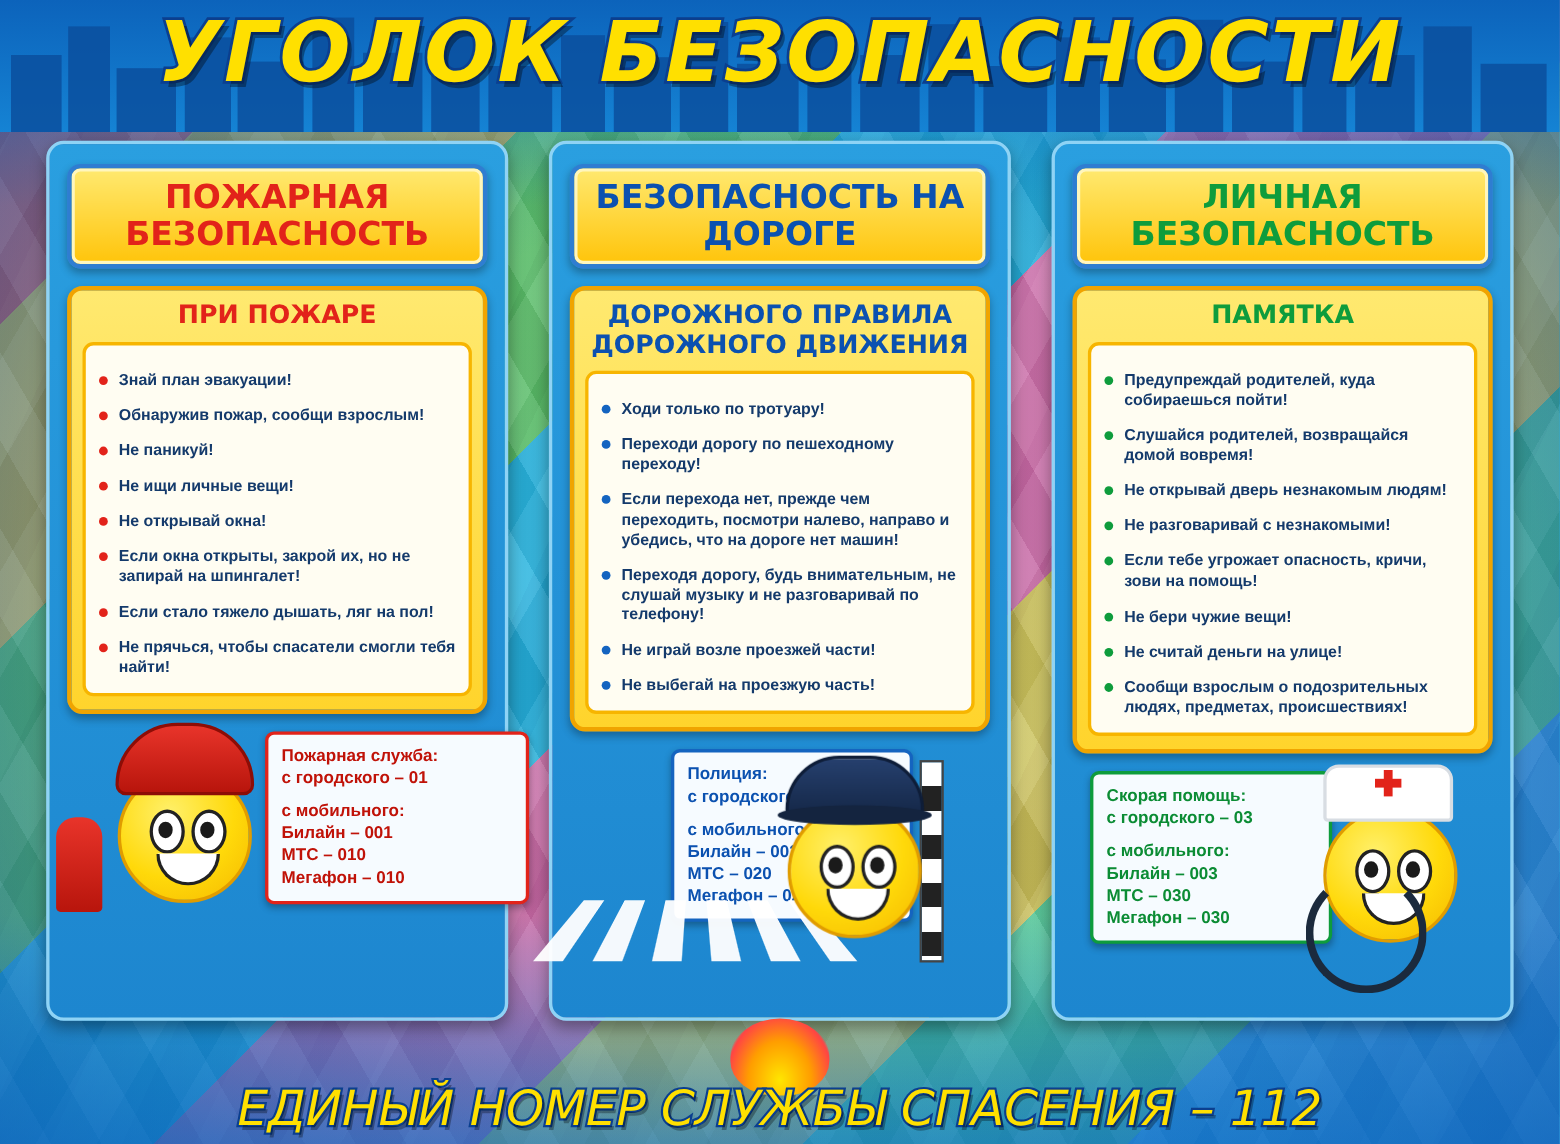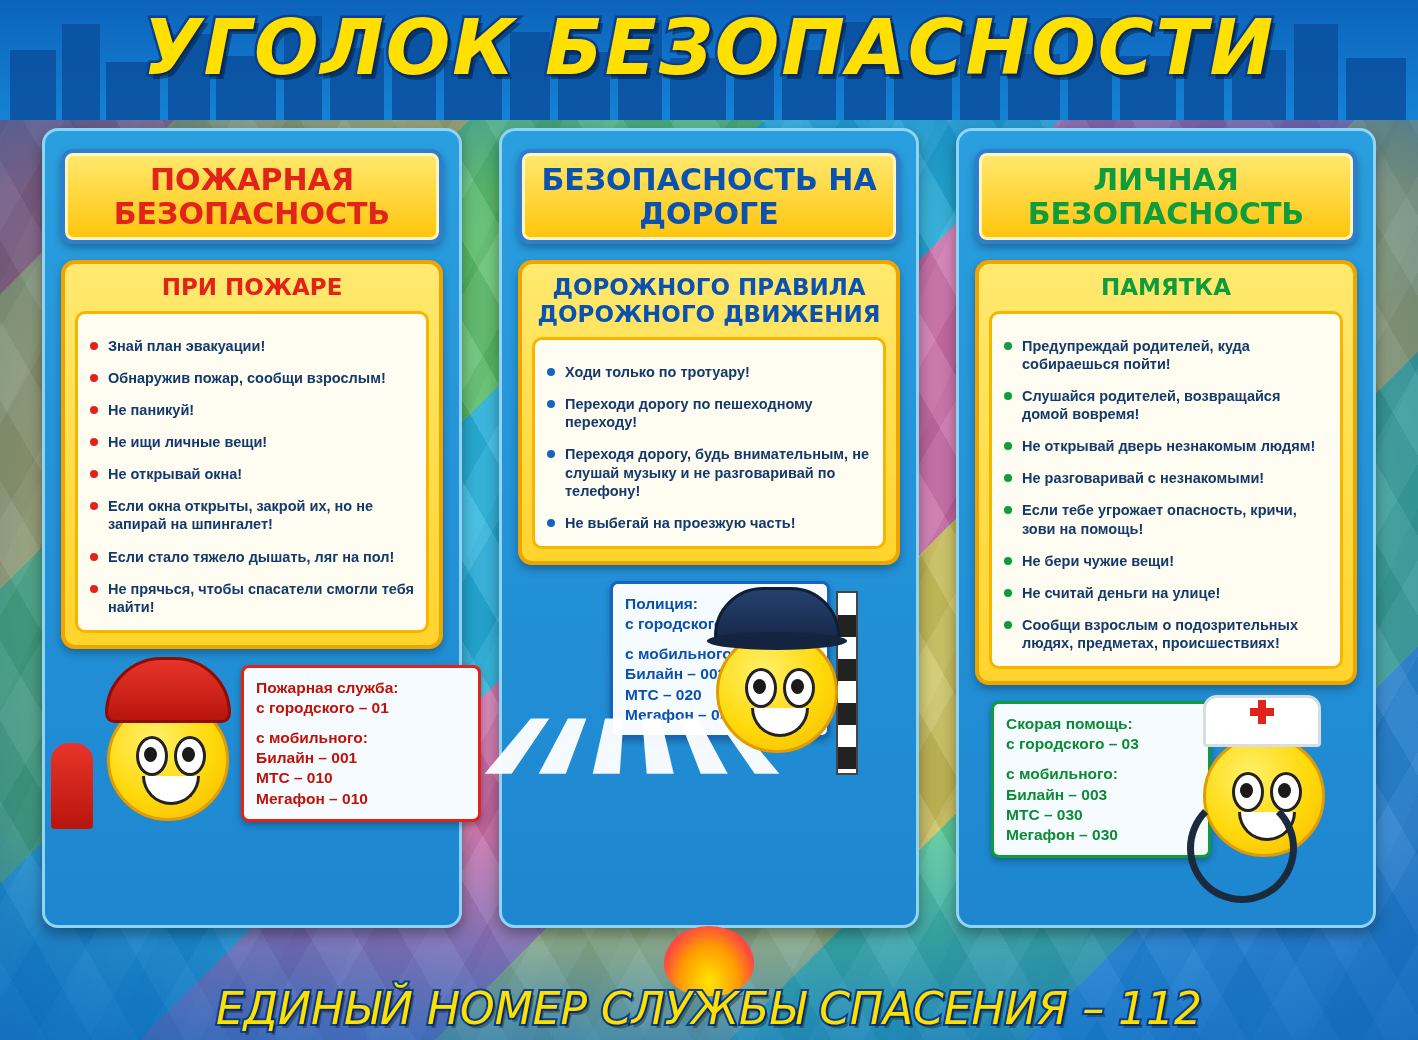--- a/index.html
+++ b/index.html
@@ -407,21 +407,23 @@
     </div>
 
     <div class="col col-2">
       <div class="col-header ch-blue">БЕЗОПАСНОСТЬ НА ДОРОГЕ</div>
       <div class="sub-box">
         <div class="sub-title st-blue">ДОРОЖНОГО ПРАВИЛА ДОРОЖНОГО ДВИЖЕНИЯ</div>
         <div class="list-card">
           <ul class="tips bul-blue">
             <li>Ходи только по тротуару!</li>
             <li>Переходи дорогу по пешеходному переходу!</li>
+            <li>Если перехода нет, прежде чем переходить, посмотри налево, направо и убедись, что на дороге нет машин!</li>
             <li>Переходя дорогу, будь внимательным, не слушай музыку и не разговаривай по телефону!</li>
+            <li>Не играй возле проезжей части!</li>
             <li>Не выбегай на проезжую часть!</li>
           </ul>
         </div>
       </div>
 
       <div class="phone-area" style="min-height:215px;">
         <div class="crosswalk" style="left:-6px; top:120px; width:240px; height:80px; transform: perspective(160px) rotateX(48deg);"></div>
         <div class="pole" style="left:318px; top:10px; height:180px;"></div>
         <div class="cap" style="left:196px; top:6px;"></div>
         <div class="smiley" style="left:198px; top:50px; width:116px; height:116px;">

